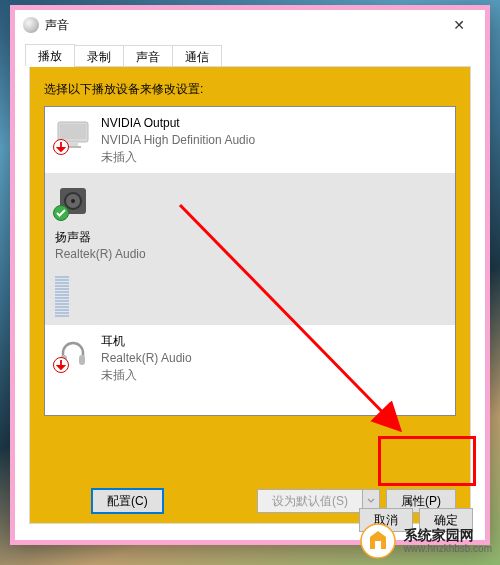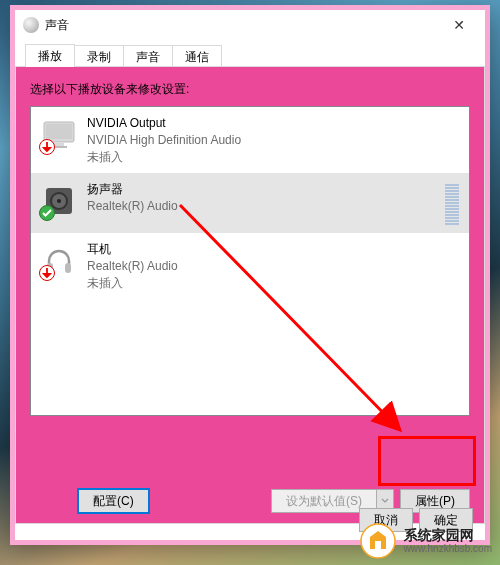--- a/index.html
+++ b/index.html
@@ -71,26 +71,26 @@
   .tab.active {
     border-color: #d9d9d9;
     border-top-color: #d9d9d9;
     z-index: 2;
   }
   .tab:not(.active) {
     top: 1px;
     background: #fff;
   }
   .tab-panel {
-    margin: 0 0;
+    margin: 0 14px;
     border: 1px solid #d9d9d9;
     height: 458px;
     padding: 14px 14px 10px;
     position: relative;
-    background: #ec4899;
+    background: #eab308;
   }
   .tab.active::after {
     content: "";
     position: absolute;
     left: 0; right: 0; bottom: -1px;
     height: 1px;
     background: #fff;
   }
 
   .instruction {
@@ -107,20 +107,21 @@
 
   .device-item {
     display: flex;
     align-items: flex-start;
     padding: 8px 10px;
     gap: 10px;
     border-bottom: none;
   }
   .device-item.selected {
     background: #e5e5e5;
+    flex-direction: column;
   }
   .device-icon {
     width: 36px; height: 36px;
     position: relative;
     margin-top: 2px;
   }
   .device-icon svg { width: 36px; height: 36px; }
   .overlay-badge {
     position: absolute;
     bottom: -2px; left: -2px;

